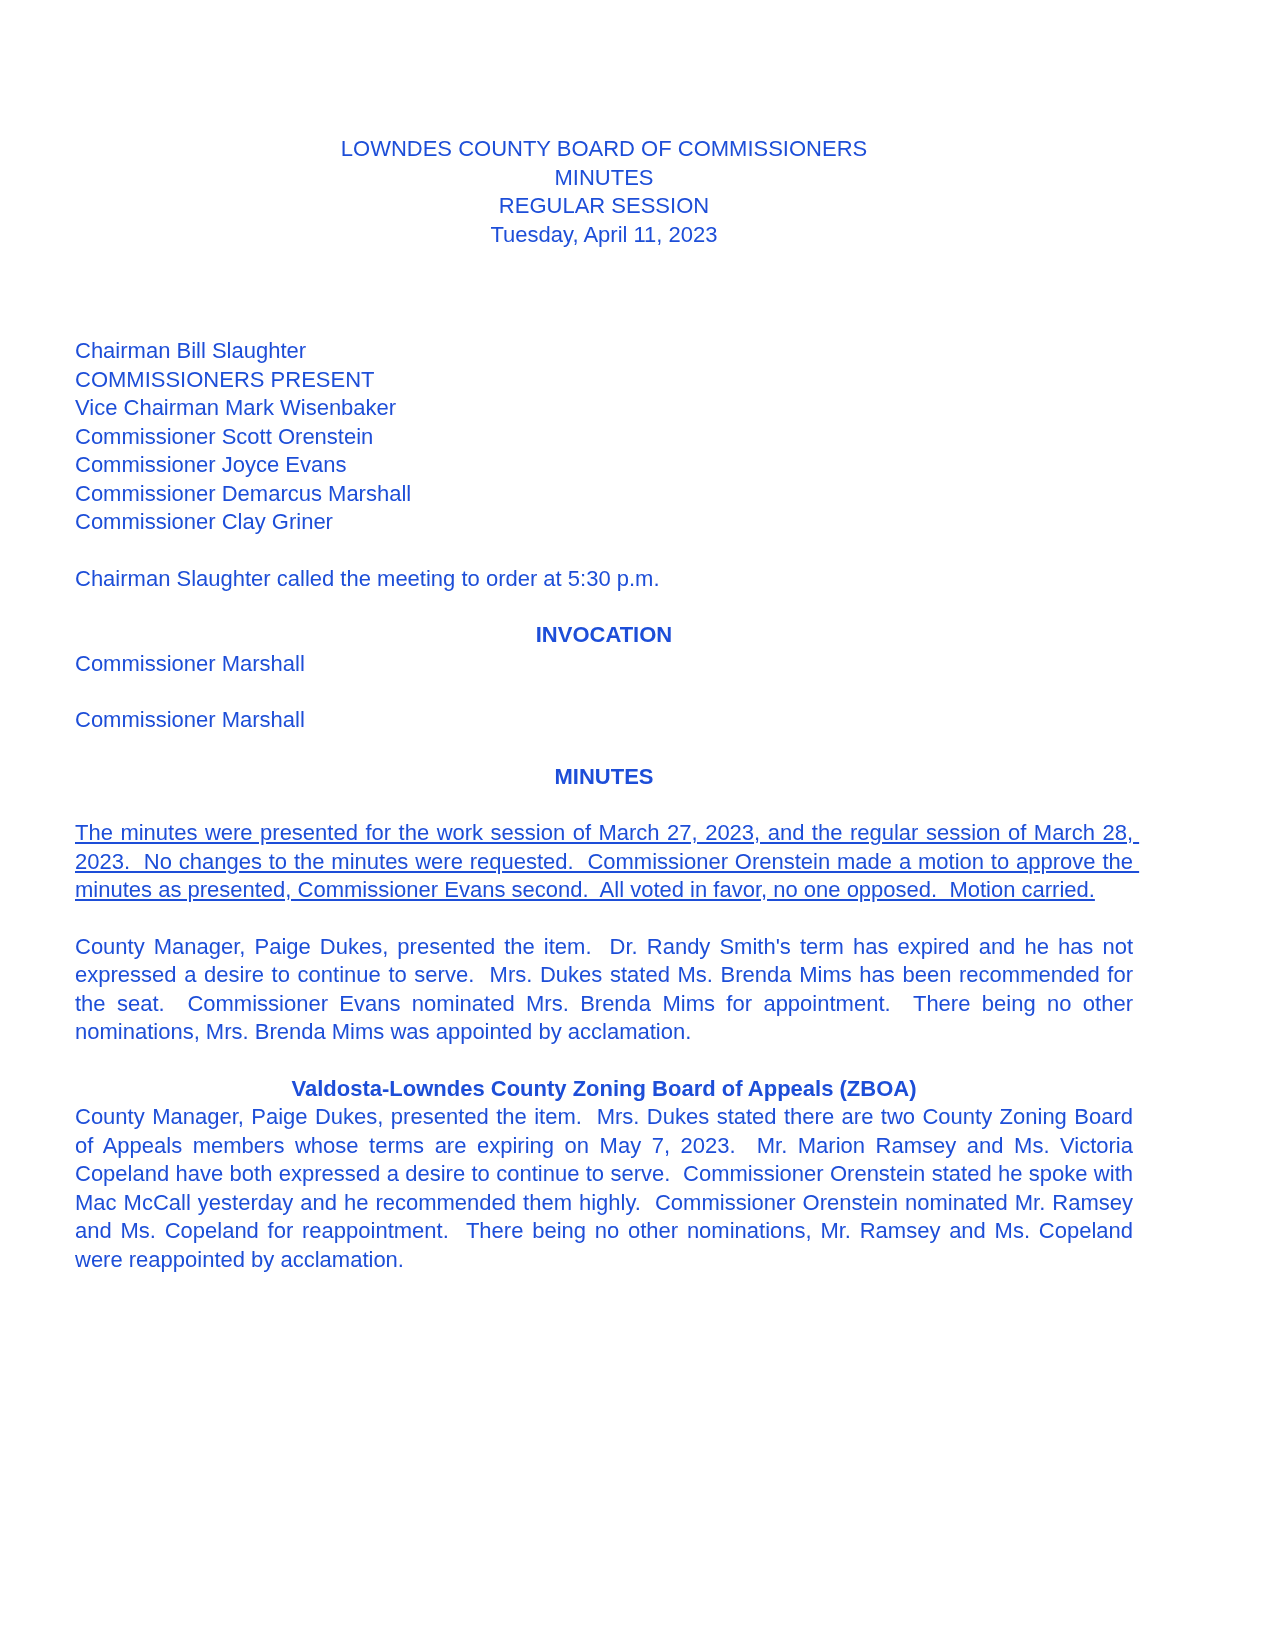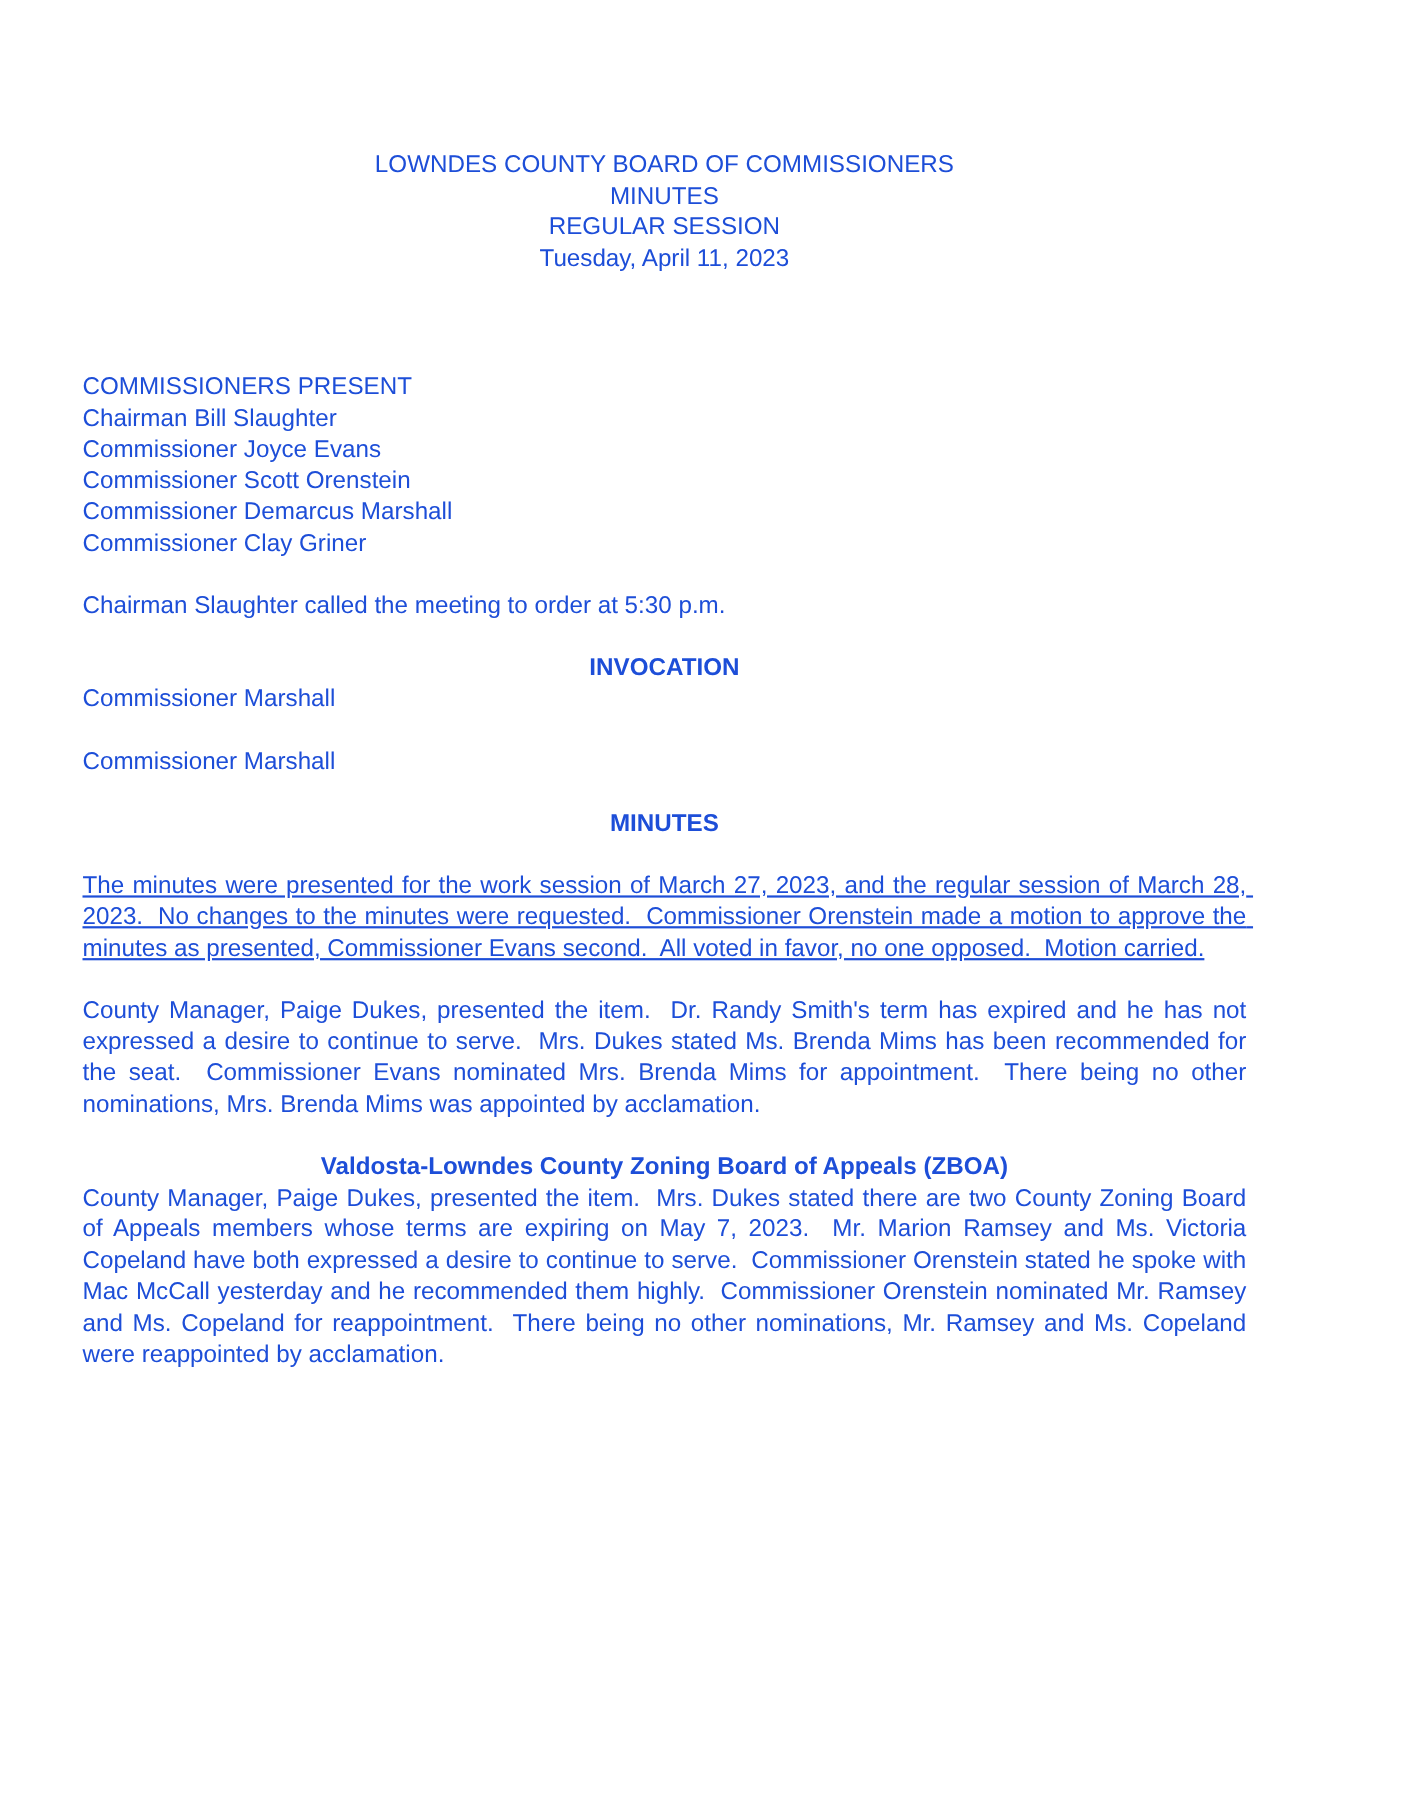--- a/index.html
+++ b/index.html
@@ -47,24 +47,25 @@
   <div class="content">
 
     <header class="title-block">
       <div class="title-line">LOWNDES COUNTY BOARD OF COMMISSIONERS</div>
       <div class="title-line">MINUTES</div>
       <div class="title-line">REGULAR SESSION</div>
       <div class="title-line">Tuesday, April 11, 2023</div>
     </header>
 
     <section class="attendance">
+      <div class="plain-line">Chairman Bill Slaughter</div>
       <div class="plain-line">COMMISSIONERS PRESENT</div>
-      <div class="plain-line">Chairman Bill Slaughter</div>
+      <div class="plain-line">Vice Chairman Mark Wisenbaker</div>
+      <div class="plain-line">Commissioner Scott Orenstein</div>
       <div class="plain-line">Commissioner Joyce Evans</div>
-      <div class="plain-line">Commissioner Scott Orenstein</div>
       <div class="plain-line">Commissioner Demarcus Marshall</div>
       <div class="plain-line">Commissioner Clay Griner</div>
     </section>
 
     <div class="block plain-line">Chairman Slaughter called the meeting to order at 5:30 p.m.</div>
 
     <section class="block">
       <div class="heading-bold">INVOCATION</div>
       <div class="plain-line">Commissioner Marshall</div>
     </section>

